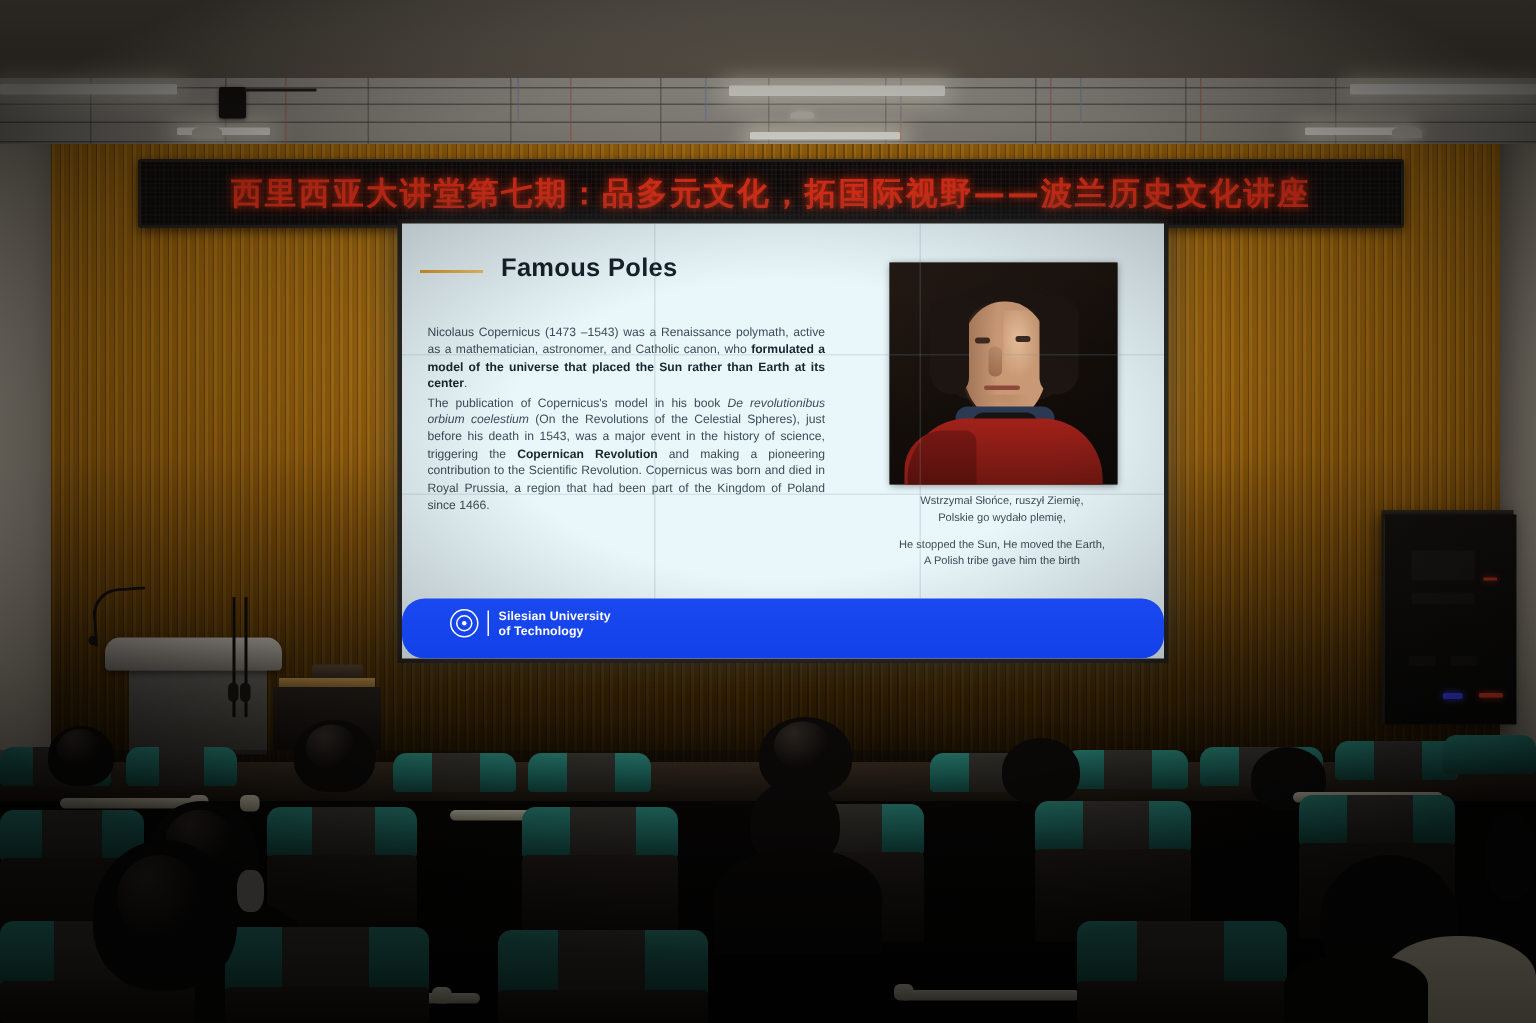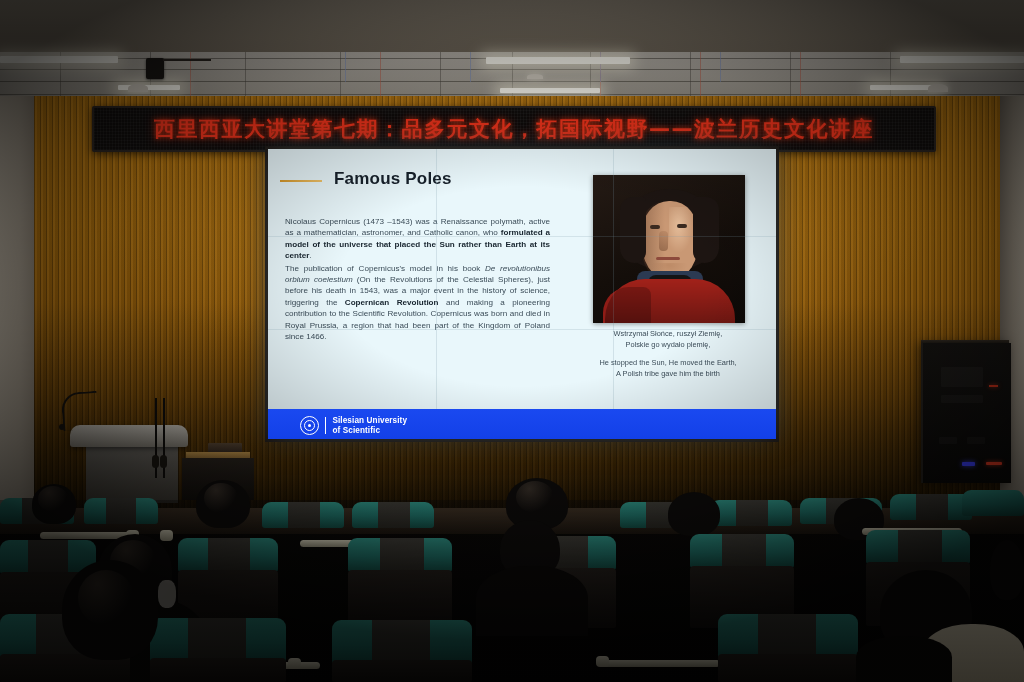--- a/index.html
+++ b/index.html
@@ -102,22 +102,22 @@
     border-radius:40px 40px 0 0;}
   .p-robeL{position:absolute;left:10px;top:112px;width:48px;height:40px;background:#8f1c16;
     border-radius:26px 8px 0 0;}
   .p-robeShade{position:absolute;left:12px;top:104px;width:130px;height:46px;
     background:linear-gradient(180deg,rgba(0,0,0,.12),rgba(0,0,0,.42));border-radius:40px 40px 0 0;}
 
   .caption{position:absolute;left:300px;top:180px;width:200px;text-align:center;
     color:#3b4c58;font-size:7.4px;line-height:10.6px;}
   .caption .gap{display:block;height:8px;}
 
-  .footer-bar{position:absolute;left:0;bottom:0;width:100%;height:30px;
-    background:linear-gradient(180deg,#1a49f0 0%,#1340e8 100%);z-index:6;}
+  .footer-bar{position:absolute;left:0;bottom:0;width:100%;height:40px;
+    background:linear-gradient(180deg,#1a49f0 0%,#1340e8 100%);z-index:6;border-radius:15px;}
   .logo-wrap{position:absolute;left:32px;top:7px;display:flex;align-items:center;gap:6px;}
   .logo-mark{width:17px;height:17px;border-radius:50%;border:1.6px solid #fff;position:relative;
     display:flex;align-items:center;justify-content:center;}
   .logo-mark::before{content:"";position:absolute;width:9px;height:9px;border-radius:50%;
     border:1.4px solid #fff;}
   .logo-mark::after{content:"";position:absolute;width:3px;height:3px;border-radius:50%;background:#fff;}
   .logo-div{width:1.4px;height:17px;background:#fff;}
   .logo-text{color:#fff;font-size:8.2px;font-weight:700;line-height:9.4px;letter-spacing:.1px;}
 
   
@@ -275,21 +275,21 @@
         <div>He stopped the Sun, He moved the Earth,</div>
         <div>A Polish tribe gave him the birth</div>
       </div>
 
       <div class="footer-bar">
         <div class="logo-wrap">
           <div class="logo-mark"></div>
           <div class="logo-div"></div>
           <div class="logo-text">
             <div>Silesian University</div>
-            <div>of Scientific</div>
+            <div>of Technology</div>
           </div>
         </div>
       </div>
 
       <div class="slide-seams">
         <div class="seam-v" style="left:33%"></div>
         <div class="seam-v" style="left:68%"></div>
         <div class="seam-h" style="top:30%"></div>
         <div class="seam-h" style="top:62%"></div>
       </div>

